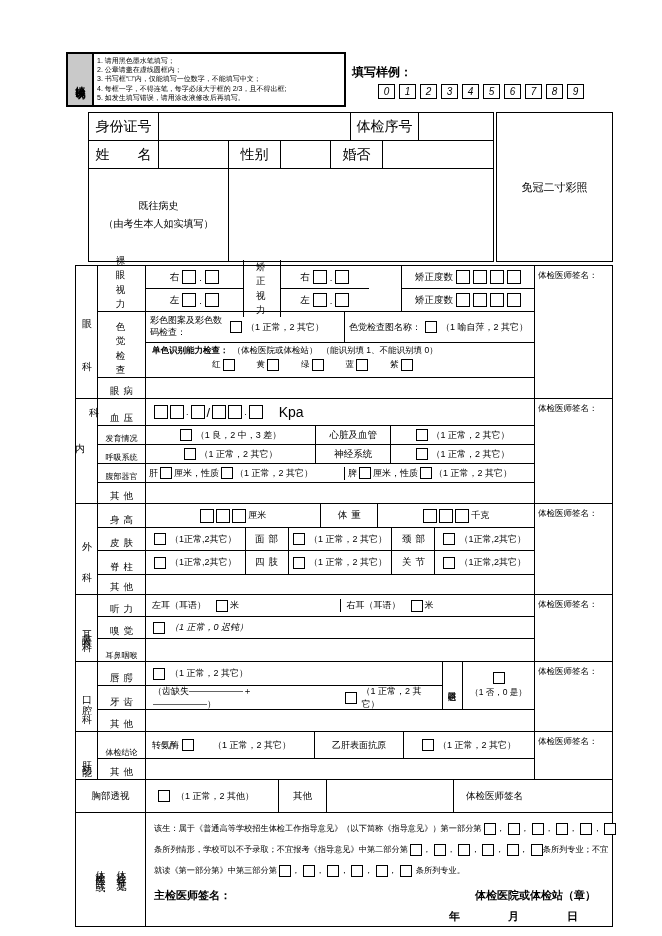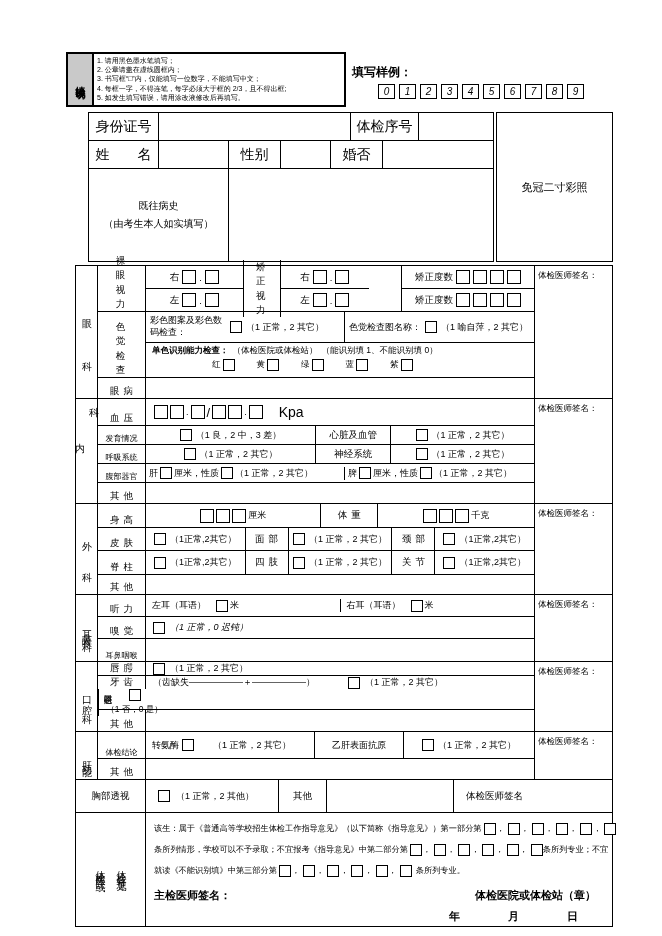--- a/index.html
+++ b/index.html
@@ -77,21 +77,21 @@
   .color-wrap { flex:1; display:flex; flex-direction:column; min-width:0; }
   .color-top { flex:1; display:flex; border-bottom:1px solid #000; }
   .c-cell { display:flex; align-items:center; gap:4px; padding:0 4px; font-size:9px; }
   .p-label { width:76px; line-height:1.3; }
   .color-bottom { flex:1; padding:2px 6px; font-size:8.5px; }
   .mono-line1 { display:flex; gap:4px; align-items:center; white-space:nowrap; }
   .mono-line2 { display:flex; gap:22px; align-items:center; margin-top:2px; padding-left:60px; }
   .mono-item { display:flex; align-items:center; gap:2px; }
 
   
-  .oral-top { display:flex; border-bottom:1px solid #000;flex-direction:column; }
+  .oral-top { display:flex; border-bottom:1px solid #000; }
   .oral-left { flex:1; display:flex; flex-direction:column; min-width:0; }
   .stutter-label { width:20px; border-left:1px solid #000; writing-mode:vertical-lr;
                    text-orientation:upright; display:flex; align-items:center; justify-content:center;
                    font-size:8.5px; flex:none; }
   .stutter-val { width:72px; border-left:1px solid #000; display:flex; flex-direction:column;
                  align-items:center; justify-content:center; gap:3px; font-size:8.5px; flex:none; }
 
   
   .chest { display:flex; border-bottom:1px solid #000; height:33px; }
   .chest > div { display:flex; align-items:center; font-size:9.5px; }
@@ -558,21 +558,21 @@
           <span class="cbox"></span>
             <span class="sep">，</span>
           <span class="cbox"></span>
             <span class="sep">，</span>
           <span class="cbox"></span>
             <span class="sep">，</span>
           <span class="cbox"></span>
           <span>条所列专业；不宜</span>
         </div>
         <div class="op-line">
-          <span>就读《不能识别填》中第三部分第</span>
+          <span>就读《第一部分第》中第三部分第</span>
           <span class="cbox"></span>
             <span class="sep">，</span>
           <span class="cbox"></span>
             <span class="sep">，</span>
           <span class="cbox"></span>
             <span class="sep">，</span>
           <span class="cbox"></span>
             <span class="sep">，</span>
           <span class="cbox"></span>
             <span class="sep">，</span>

